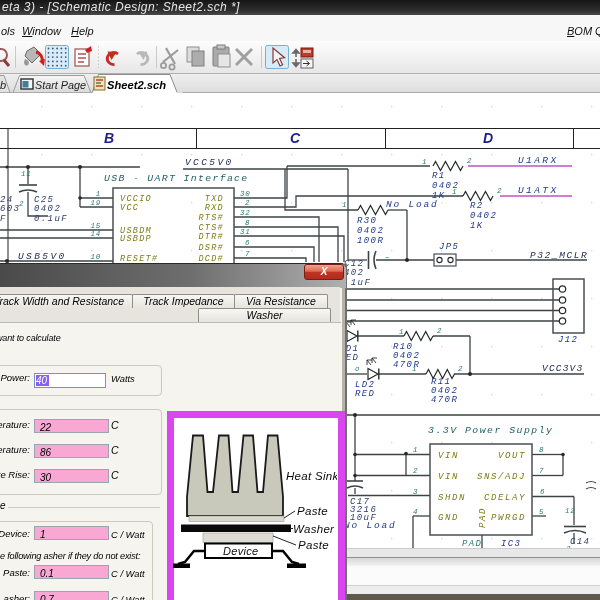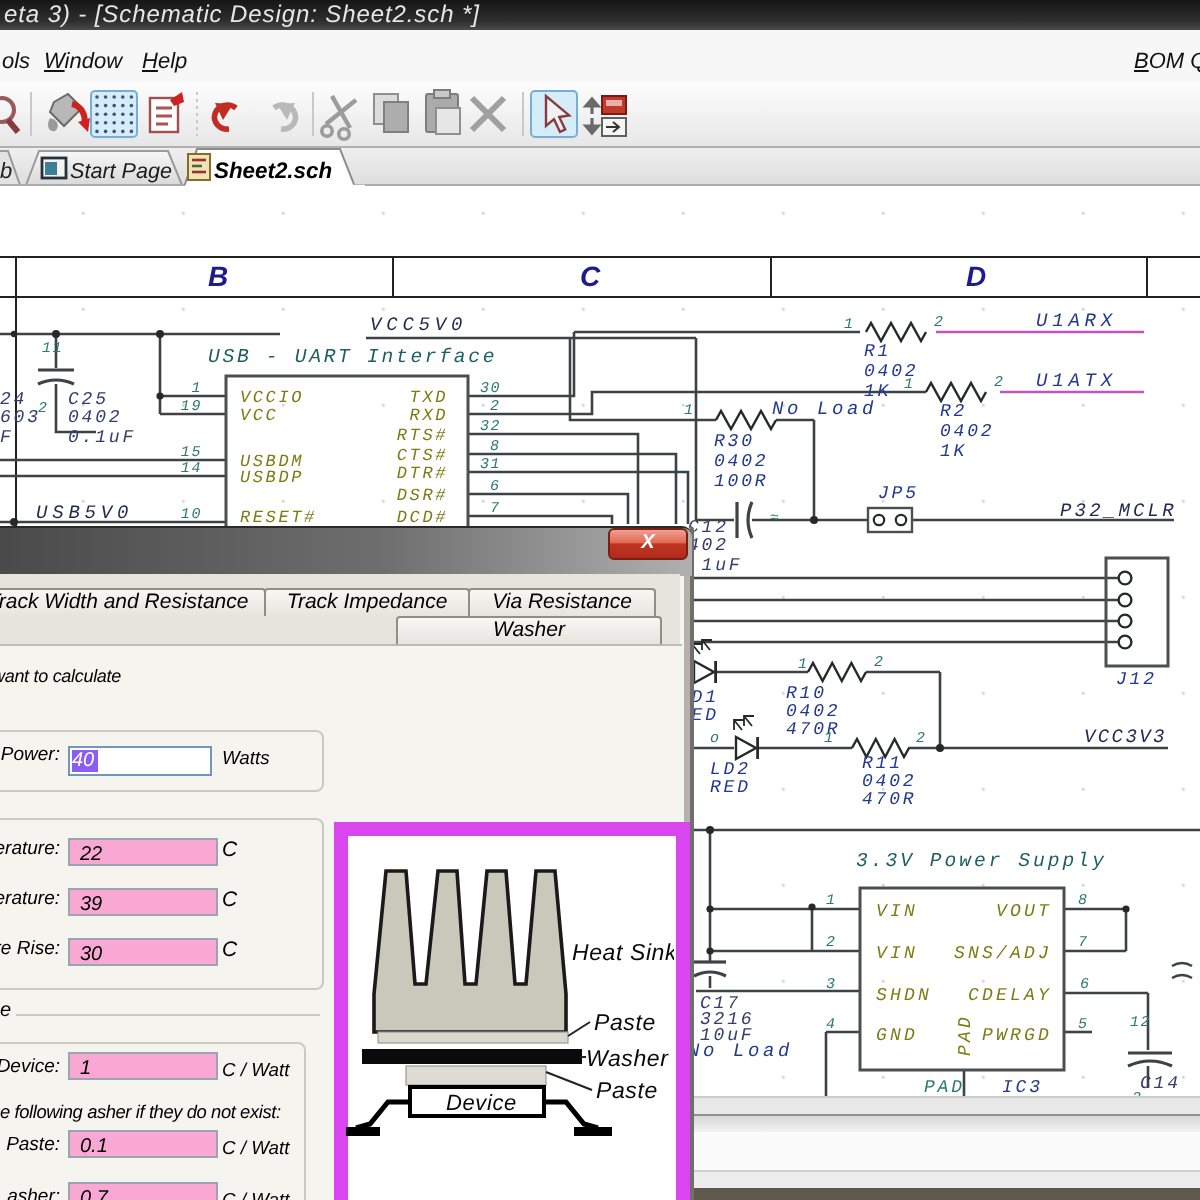--- a/index.html
+++ b/index.html
@@ -463,21 +463,21 @@
     <div class="lbl" style="top:112px">Power:</div>
     <div class="abs" style="left:34px;top:113px;width:70px;height:13px;background:#fff;border:1px solid #6f96c2"></div>
     <div class="abs" style="left:36px;top:115px;width:13px;height:11px;background:#8b5cf6;color:#fff;line-height:11px;font-size:10px">40</div>
     <div class="abs" style="left:111px;top:113px;font-size:9.4px">Watts</div>
 
     <div class="grp" style="left:-20px;top:149px;width:180px;height:84px"></div>
     <div class="lbl" style="top:159px">erature:</div>
     <div class="inp" style="top:159px">22</div>
     <div class="abs" style="left:111px;top:159px;font-size:10.5px">C</div>
     <div class="lbl" style="top:184px">erature:</div>
-    <div class="inp" style="top:183.5px">39</div>
+    <div class="inp" style="top:183.5px">86</div>
     <div class="abs" style="left:111px;top:184px;font-size:10.5px">C</div>
     <div class="lbl" style="top:209px">ture Rise:</div>
     <div class="inp" style="top:208.5px">30</div>
     <div class="abs" style="left:111px;top:209px;font-size:10.5px">C</div>
 
     <div class="abs" style="left:8px;top:247px;width:152px;height:3px;border-top:1px solid #cbcabe"></div>
     <div class="abs" style="left:0;top:240px">e</div>
     <div class="grp" style="left:-20px;top:261px;width:171px;height:110px"></div>
     <div class="lbl" style="top:268px">Device:</div>
     <div class="inp" style="top:266px">1</div>

